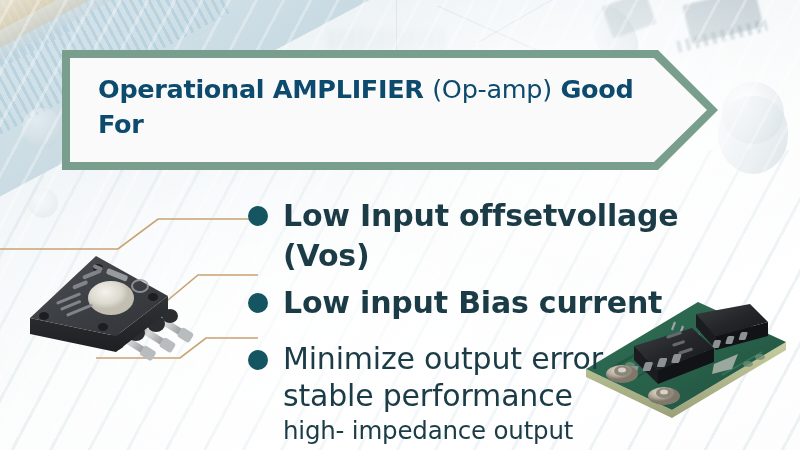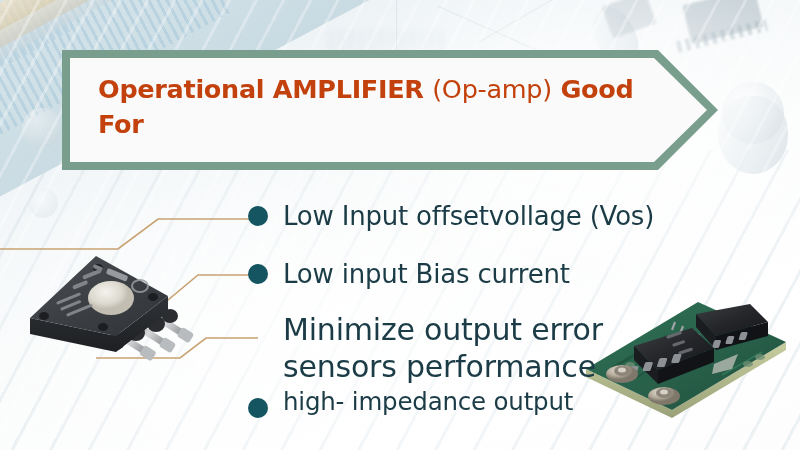--- a/index.html
+++ b/index.html
@@ -108,39 +108,39 @@
   }
   #banner svg { position:absolute; inset:0; width:100%; height:100%; }
   .banner-text {
     position:absolute;
     left:36px; top:22px;
     width:560px;
     font-family:"DejaVu Sans", sans-serif;
     font-size:25.5px;
     line-height:35px;
     letter-spacing:-.3px;
-    color:#c2410c;
+    color:#0c4a6e;
     font-weight:700;
   }
   .banner-text .light { font-weight:400; }
 
   
   #bullets { position:absolute; left:248px; top:196px; width:520px; }
   .bullet-row { position:relative; display:flex; align-items:flex-start; }
-  .bullet-row + .bullet-row { margin-top:18px; }
+  .bullet-row + .bullet-row { margin-top:7px; }
   .dot {
     width:20px; height:20px; border-radius:50%;
     background:#145561;
     flex:0 0 20px;
     margin-top:10px;
   }
   .btext { margin-left:15px; color:#1b3c46; }
   .btext .l1 {
-    font-size:26px; line-height:40px;
-    letter-spacing:-.2px; font-weight:400;
+    font-size:30px; line-height:40px;
+    letter-spacing:-.2px; font-weight:700;
   }
   .btext .l2 {
     font-size:30px; line-height:37px;
     letter-spacing:-.2px; font-weight:400;
   }
   .btext .l3 {
     font-size:24.5px; line-height:33px;
     letter-spacing:-.2px; font-weight:400;
   }
 
@@ -370,22 +370,22 @@
     </div>
   </div>
 
   <div class="bullet-row">
     <div class="dot"></div>
     <div class="btext">
       <div class="l1">Low input Bias current</div>
     </div>
   </div>
 
-  <div class="bullet-row" style="margin-top:17px;align-items:flex-end;">
+  <div class="bullet-row" style="margin-top:17px;">
     <div class="dot"></div>
     <div class="btext">
       <div class="l2">Minimize output error</div>
-      <div class="l2">sensors performance</div>
+      <div class="l2">stable performance</div>
       <div class="l3">high- impedance output</div>
     </div>
   </div>
 
 </div>
 
 </body></html>

